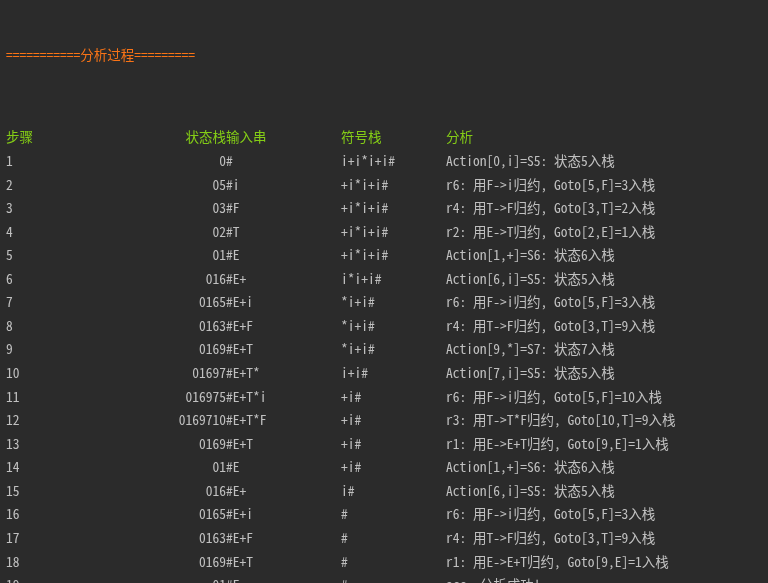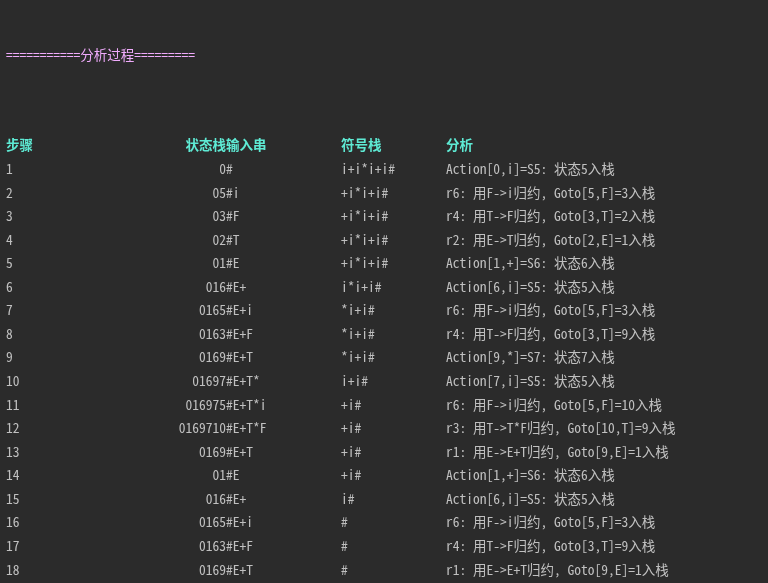--- a/index.html
+++ b/index.html
@@ -9,38 +9,38 @@
     color: #c0c0c0;
     font-family: "Consolas", "Noto Sans Mono CJK SC", "SimSun", monospace;
     font-size: 13.5px;
     line-height: 1.45;
   }
   .wrap {
     padding: 6px 6px 12px 6px;
     white-space: pre;
   }
   .title {
-    color: #f0abfc;
-    margin-bottom: 10px;
+    color: #f97316;
+    margin-bottom: 2px;
   }
   table {
     border-collapse: collapse;
     width: 100%;
   }
   td {
     padding: 2px 0;
     vertical-align: top;
     white-space: pre;
   }
   .col-step   { width: 110px; }
   .col-state  { width: 110px; text-align: right; }
   .col-input  { width: 115px; }
   .col-sym    { width: 105px; }
   .col-act    { }
-  .hdr-row td { color: #5eead4; font-weight: bold; }
+  .hdr-row td { color: #84cc16; }
 </style>
 </head>
 <body>
 
 <div class="wrap">
   <div class="title">===========分析过程=========</div>
 
   <table>
     <tbody><tr class="hdr-row">
       <td class="col-step">步骤</td>

